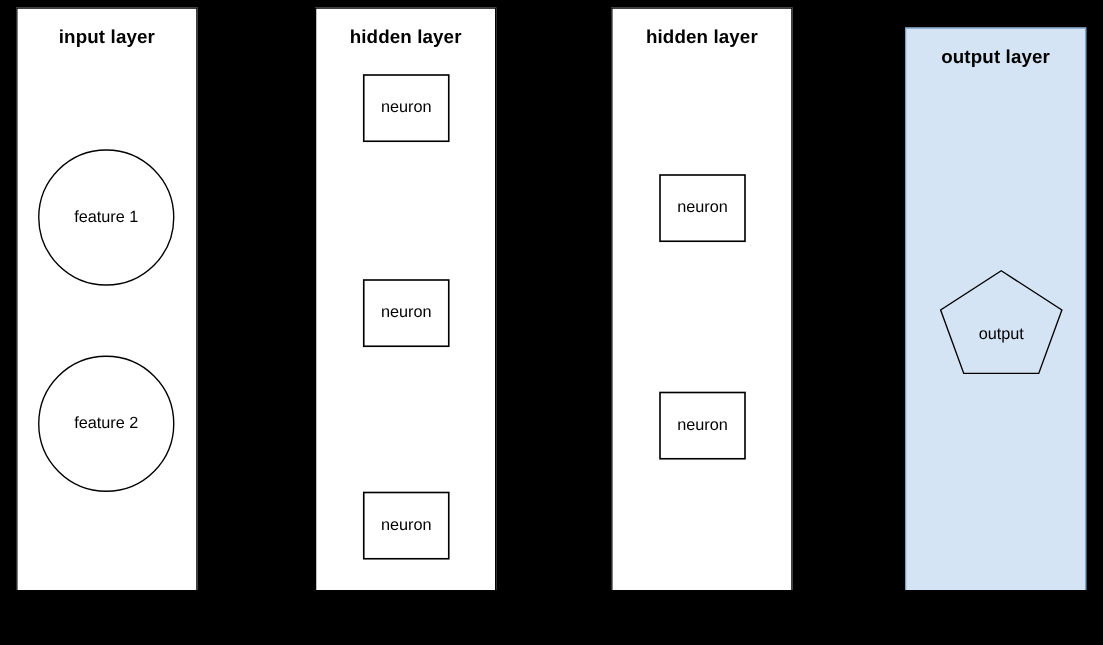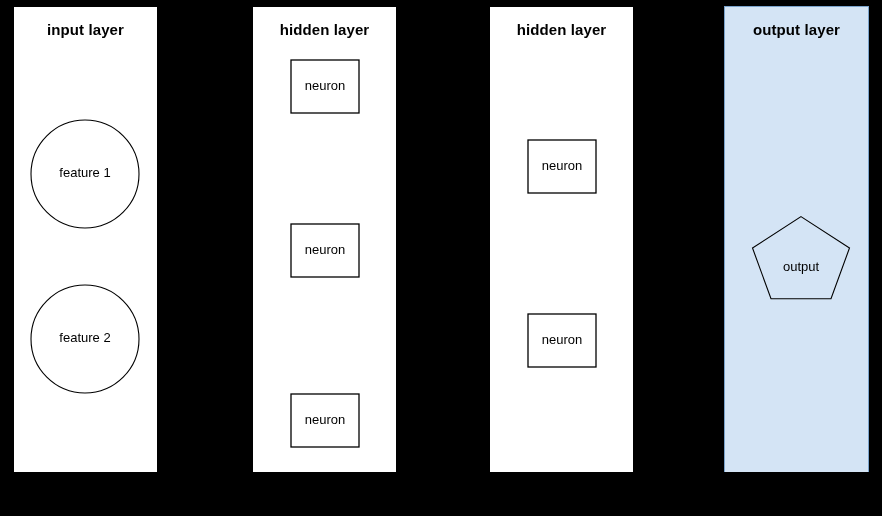--- a/index.html
+++ b/index.html
@@ -27,20 +27,21 @@
   .panel {
     position: absolute;
     box-sizing: border-box;
     z-index: 2;
     background: #ffffff;
     border: 1px solid #000000;
   }
   .panel.accent {
     background: #d4e4f5;
     border: 1px solid #7aa3cc;
+    margin-top: 16px;
   }
   .panel-title {
     position: absolute;
     left: 0;
     top: 14px;
     width: 100%;
     text-align: center;
     font-size: 15px;
     font-weight: bold;
     color: #000000;

